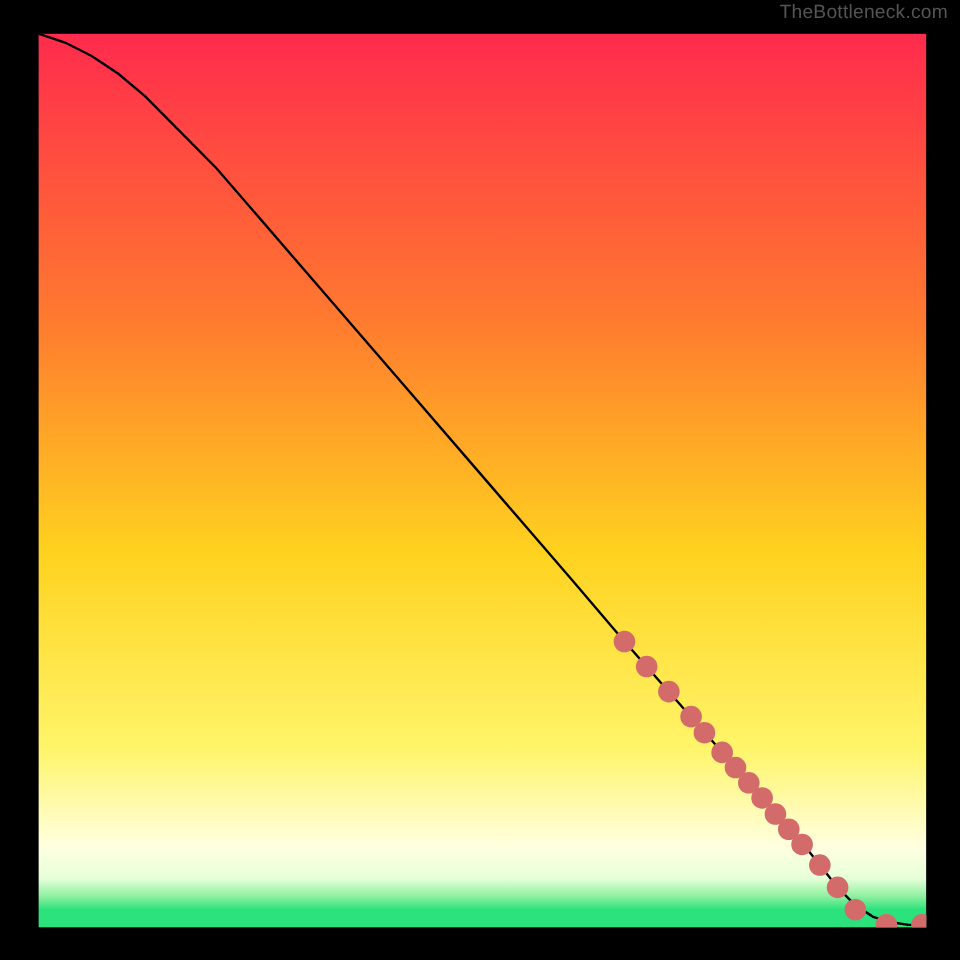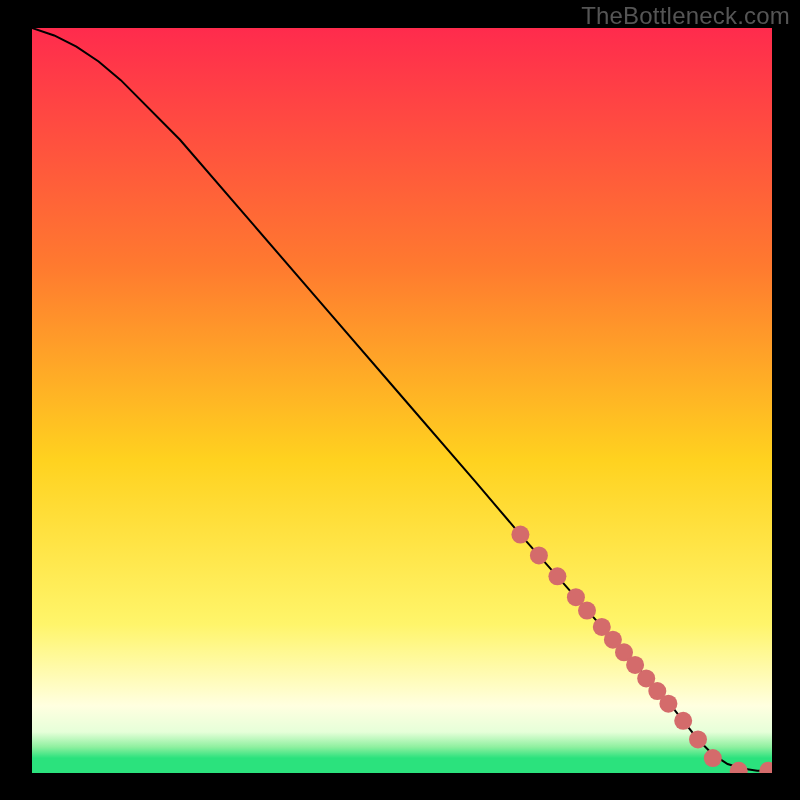--- a/index.html
+++ b/index.html
@@ -15,21 +15,21 @@
     position: relative;
     width: 800px;
     height: 800px;
     background: #000;
   }
   .watermark {
     position: absolute;
     top: 2px;
     right: 10px;
     color: #555;
-    font-size: 24px;
+    font-size: 16px;
     font-weight: 500;
     letter-spacing: 0.2px;
   }
   .plot-area {
     position: absolute;
     left: 32px;
     top: 28px;
     width: 740px;
     height: 745px;
   }

